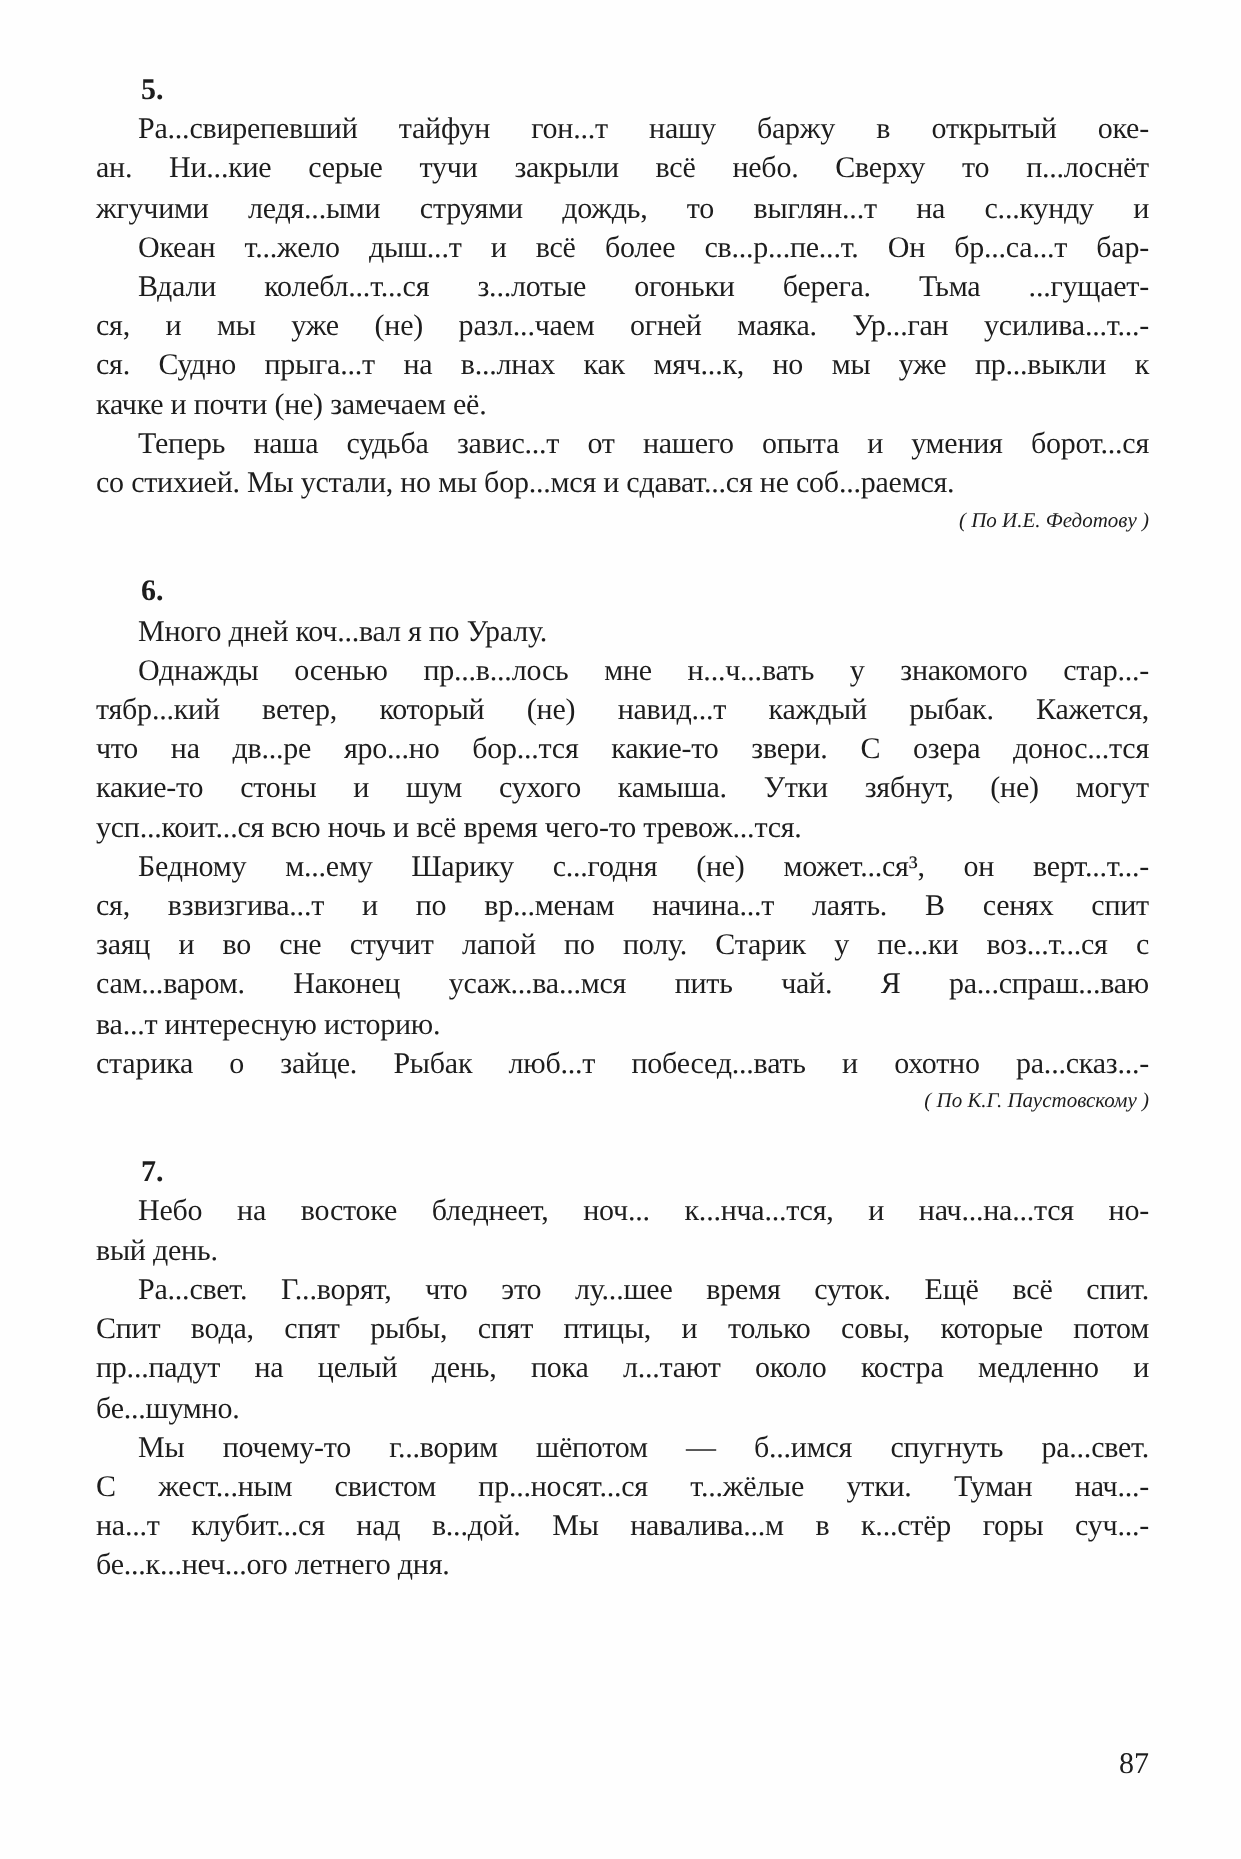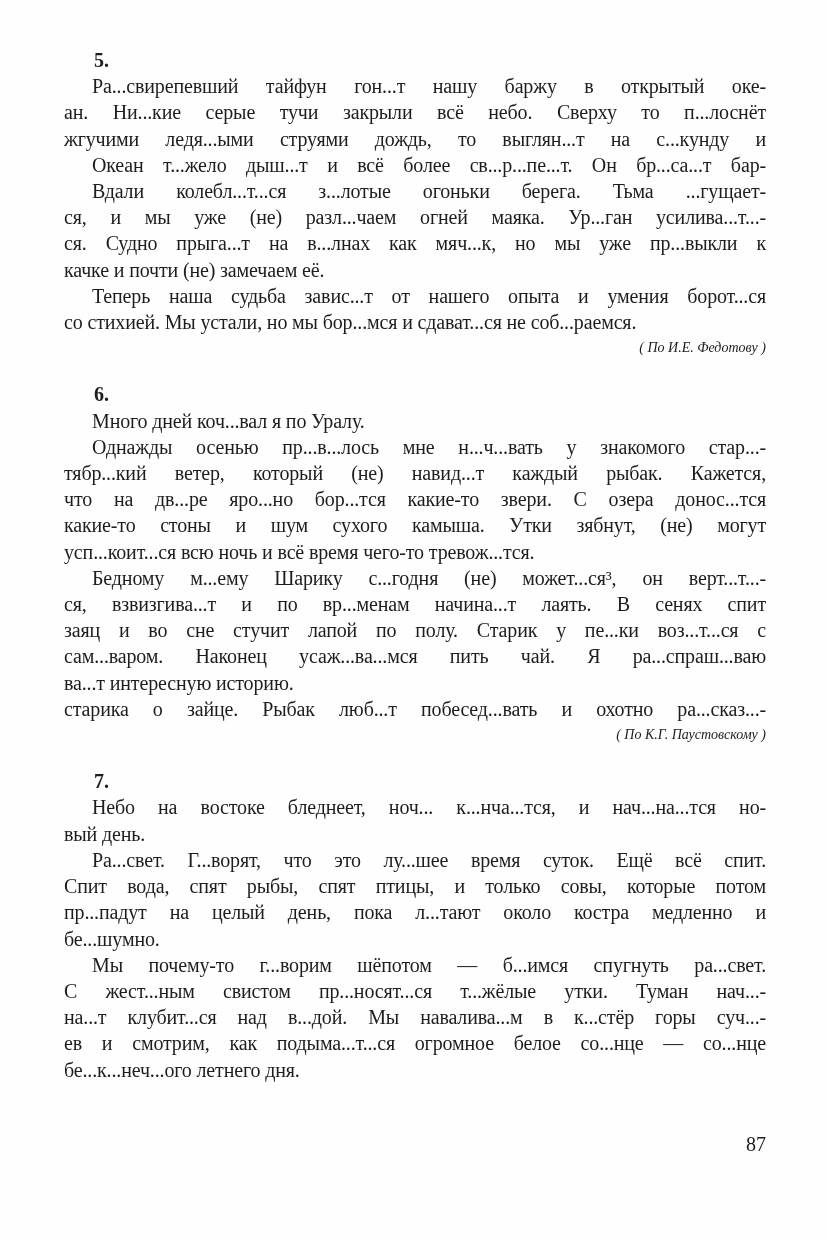--- a/index.html
+++ b/index.html
@@ -38,21 +38,21 @@
   .line.pfirst { text-indent: 28px; }
   .line.plast { text-align-last: left; }
   .attribution {
     font-style: italic;
     font-size: 14px;
     line-height: 26.2px;
     text-align: right;
   }
   .page-number {
     position: absolute;
-    top: 1131px;
+    top: 1163px;
     right: 61px;
     font-size: 20px;
     line-height: 26px;
     color: #1d1d1d;
   }
 </style>
 </head>
 <body>
 
 <div class="page">
@@ -110,19 +110,18 @@
         <div class="para">
           <div class="line pfirst">Ра...свет. Г...ворят, что это лу...шее время суток. Ещё всё спит.</div>
           <div class="line">Спит вода, спят рыбы, спят птицы, и только совы, которые потом</div>
           <div class="line">пр...падут на целый день, пока л...тают около костра медленно и</div>
           <div class="line plast">бе...шумно.</div>
         </div>
         <div class="para">
           <div class="line pfirst">Мы почему-то г...ворим шёпотом — б...имся спугнуть ра...свет.</div>
           <div class="line">С жест...ным свистом пр...носят...ся т...жёлые утки. Туман нач...-</div>
           <div class="line">на...т клубит...ся над в...дой. Мы навалива...м в к...стёр горы суч...-</div>
-          <div class="line">ев и смотрим, как подыма...т...ся огромное белое со...нце — со...нце</div>
           <div class="line plast">бе...к...неч...ого летнего дня.</div>
         </div>
       </section>
     </div>
   <div class="page-number">87</div>
 </div>
 
 </body></html>

